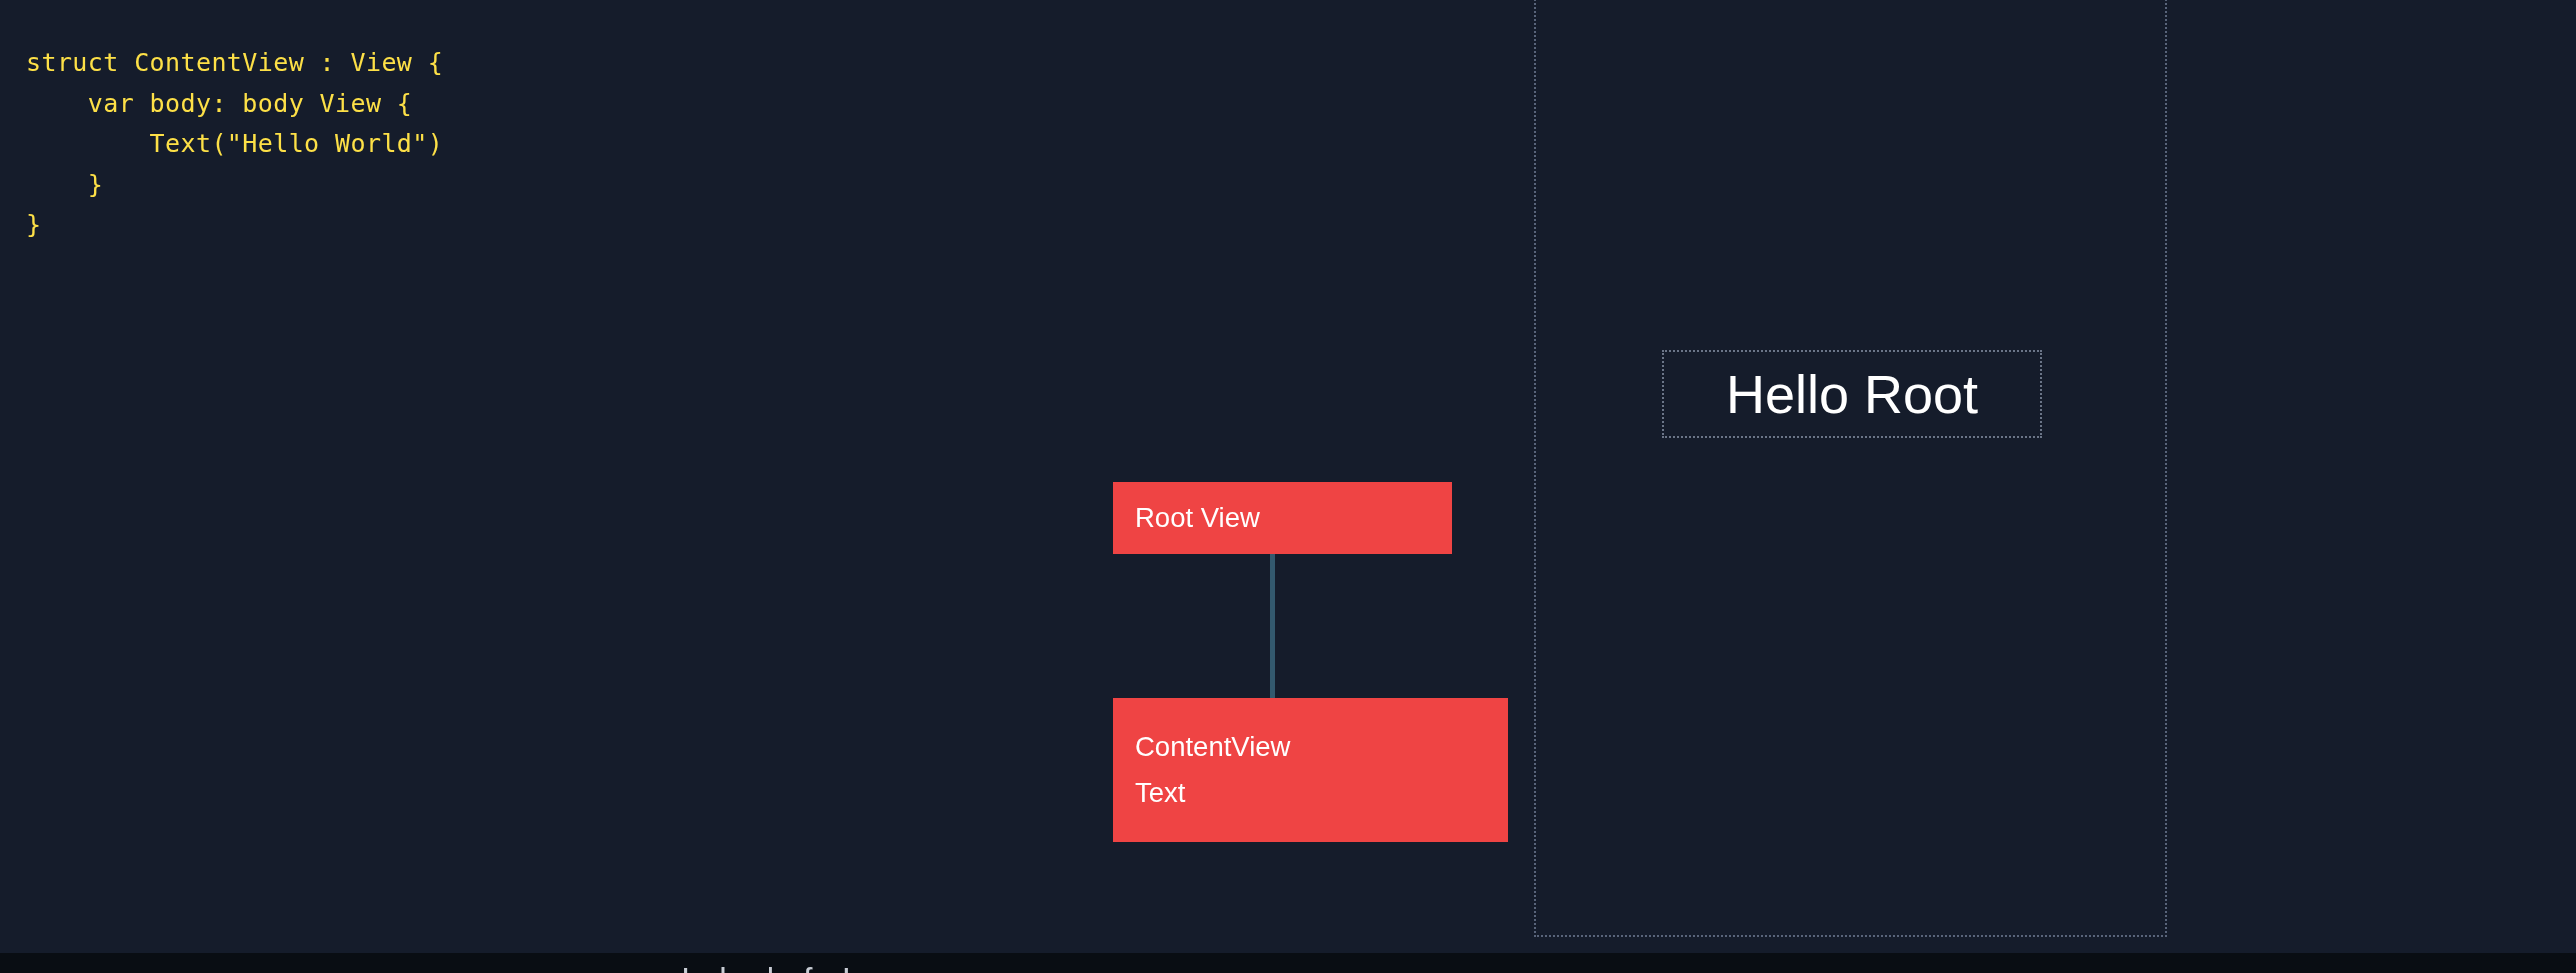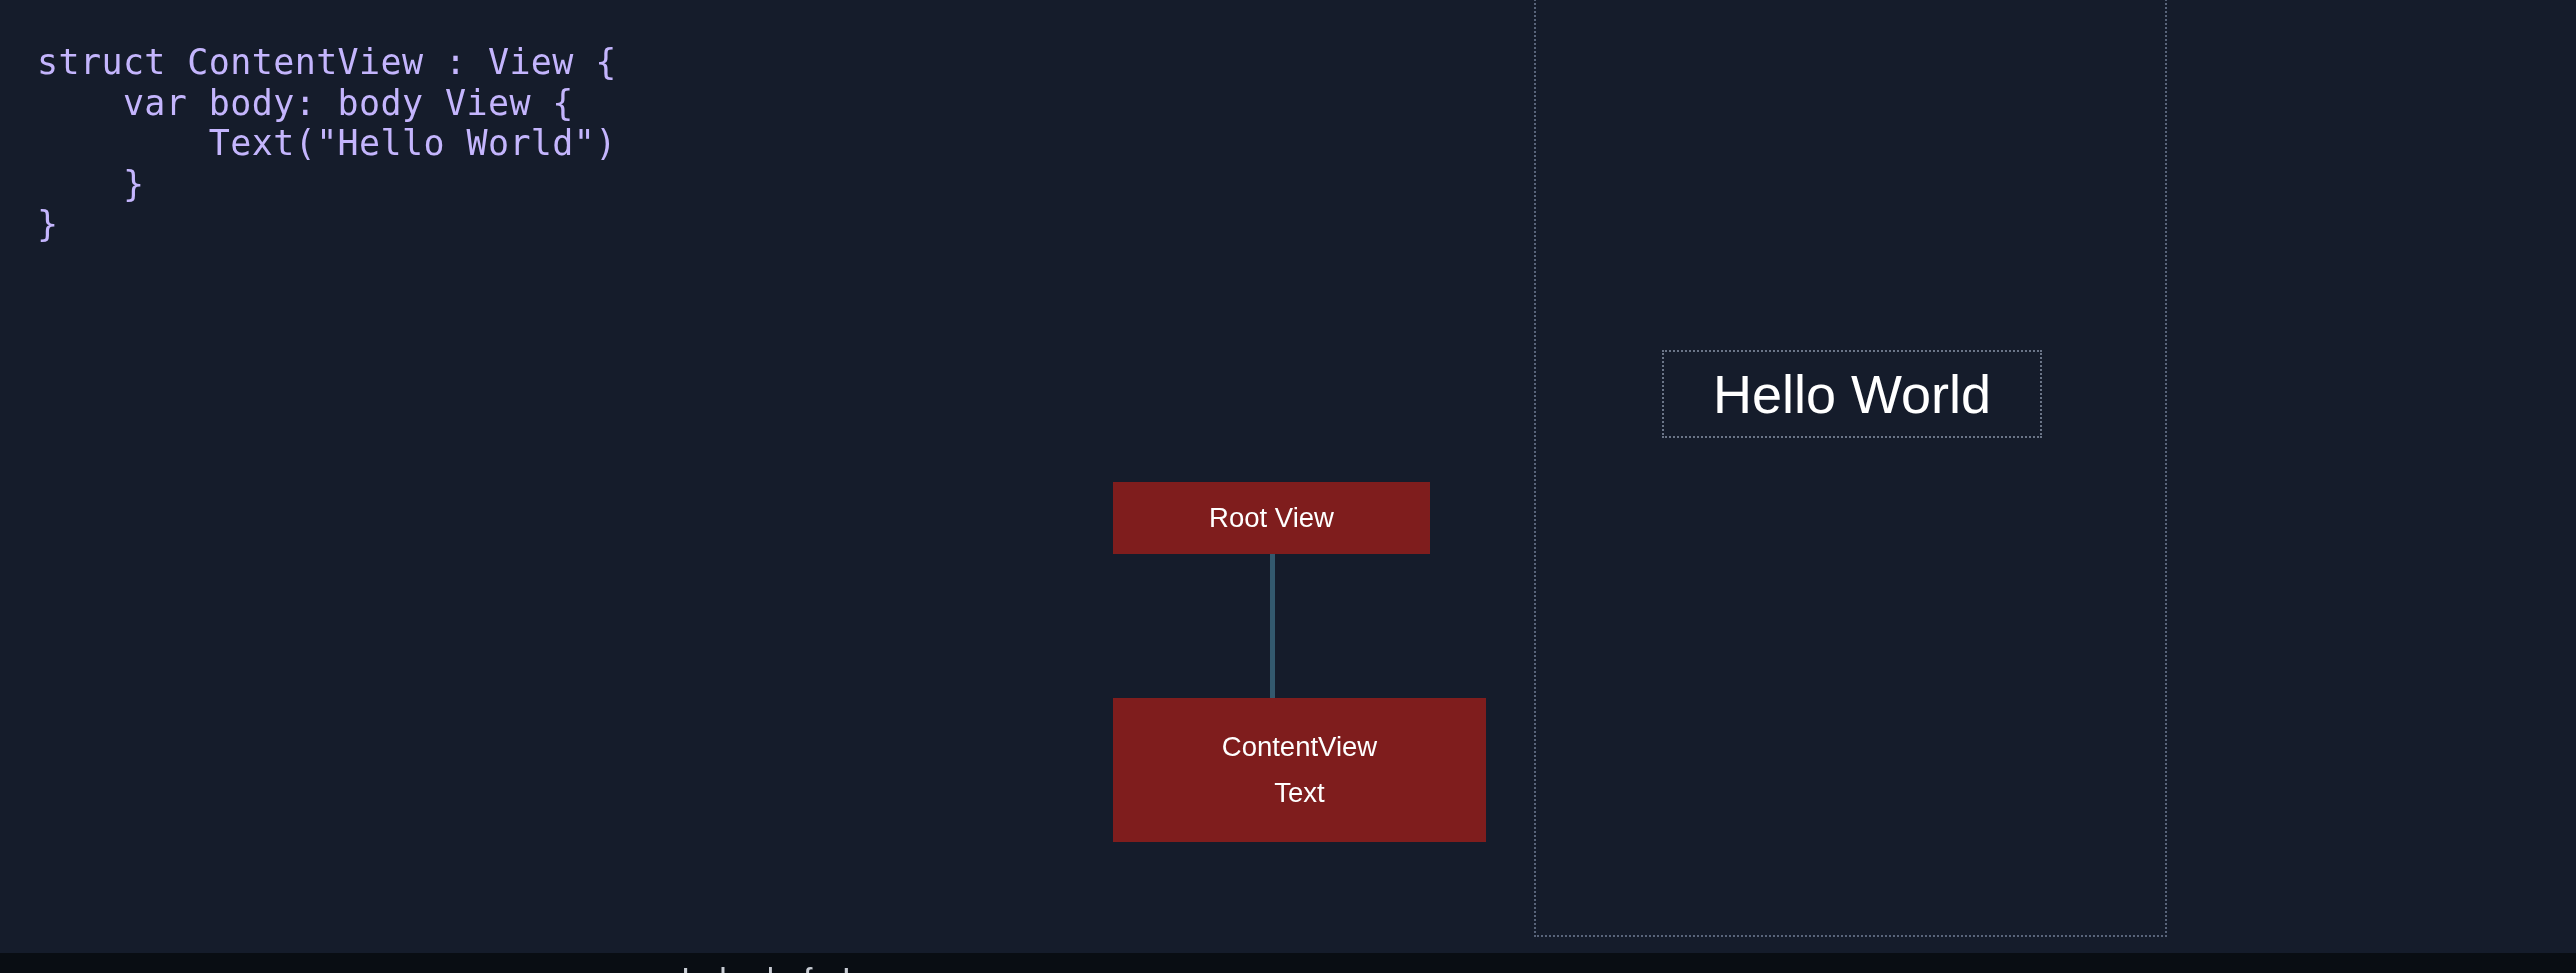--- a/index.html
+++ b/index.html
@@ -23,46 +23,45 @@
     left: 0;
     top: 0;
     width: 1521px;
     height: 953px;
   }
 
   .code-line {
     position: absolute;
     left: 26px;
     font-family: "DejaVu Sans Mono", "Liberation Mono", monospace;
-    font-size: 35px;
+    font-size: 25px;
     line-height: 41px;
-    color: #c4b5fd;
+    color: #fde047;
     white-space: pre;
     letter-spacing: 0.4px;
-    margin-left: 11px;
   }
 
   
   #hierarchy {
     position: absolute;
     left: 0;
     top: 0;
     width: 1521px;
     height: 953px;
     pointer-events: none;
   }
 
   .node-box {
     position: absolute;
-    background: #7f1d1d;
+    background: #ef4444;
     display: flex;
     flex-direction: column;
-    align-items: center;
     justify-content: center;
     pointer-events: auto;
+    padding-left: 22px;
   }
 
   .node-label {
     color: #ffffff;
     font-family: "Liberation Sans", sans-serif;
     font-size: 27.5px;
     line-height: 38px;
     white-space: nowrap;
   }
 
@@ -178,21 +177,21 @@
     <div class="node-box" id="node-contentview">
       <span class="node-label">ContentView</span>
       <span class="node-label">Text</span>
     </div>
 
   </div>
 
   <div id="preview-canvas"></div>
 
   <div id="preview-text-frame">
-    <span class="preview-text">Hello World</span>
+    <span class="preview-text">Hello Root</span>
   </div>
 
   <div id="bottom-band">
     <div id="bottom-band-text">I h l f I</div>
   </div>
 
 </div>
 
 
 </body></html>

